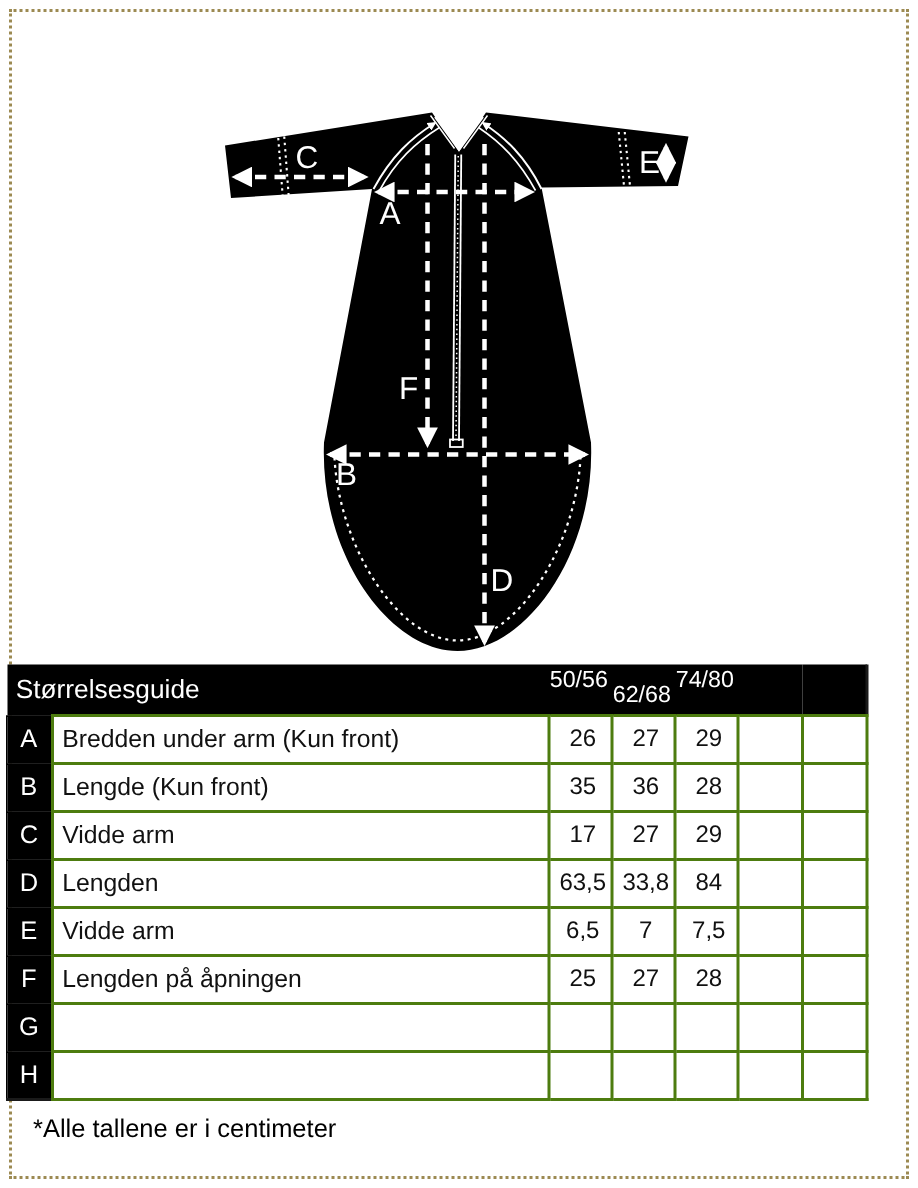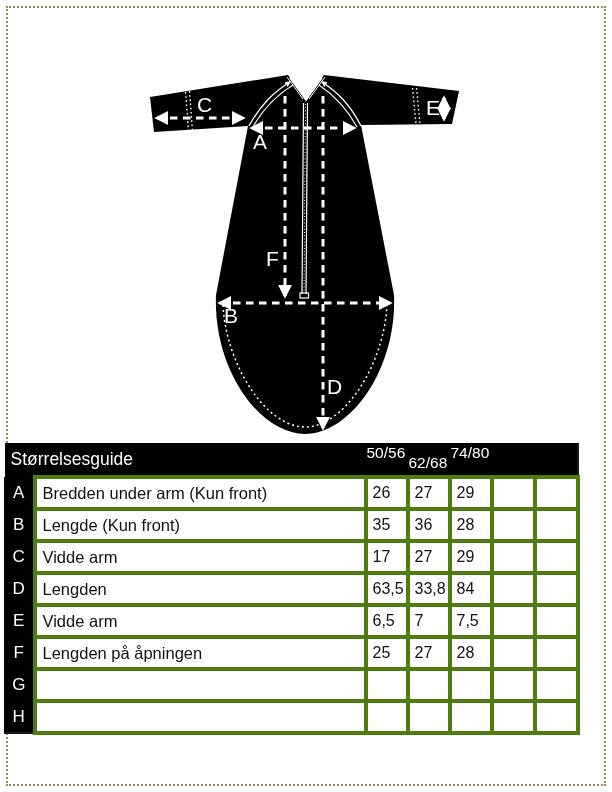--- a/index.html
+++ b/index.html
@@ -27,30 +27,30 @@
   .sizetable th, .sizetable td { box-sizing:border-box; overflow:visible; }
   .sizetable thead th {
     background:#000; color:#fff; height:34px; font-weight:normal;
     text-align:left; vertical-align:middle; border:0; white-space:nowrap;
   }
   .hdr-title { font-size:17.5px; padding-left:6px; }
   .hdr-size  { font-size:15.5px; padding-left:1px; }
   .hdr-size .sz { position:relative; display:inline-block; }
   .sz-up   { top:-6px; }
   .sz-down { top:4px; }
-  .sizetable tbody td { height:32px; border:4px solid #4d7c0f; vertical-align:middle; }
+  .sizetable tbody td { height:32px; border:2px solid #4d7c0f; vertical-align:middle; }
   td.letter {
     background:#000; color:#fff; text-align:center; font-size:17px;
     border:1px solid #000 !important;
   }
   td.rowlabel {
     font-size:16.5px; color:#111; padding-left:6px; text-align:left;
     border-left:1px solid #000; border-right:2px solid #8f8f8f;
   }
-  td.val { font-size:16px; color:#111; padding-left:5px; text-align:left; }
+  td.val { font-size:16px; color:#111; padding-left:5px; text-align:center; }
   .sizetable { border-right:2px solid #1a1a1a; border-bottom:2px solid #1a1a1a; }
 
   .footnote {
     position:absolute; left:22px; top:743px; margin:0;
     font-size:17px; color:#000;
   }
 </style>
 </head>
 <body>
 
@@ -192,14 +192,15 @@
         <td class="rowlabel"></td>
         <td class="val"></td>
         <td class="val"></td>
         <td class="val"></td>
         <td class="val"></td>
         <td class="val"></td>
       </tr>
     </tbody>
   </table>
 
+  <p class="footnote">*Alle tallene er i centimeter</p>
 
 </div>
 
 </body></html>

